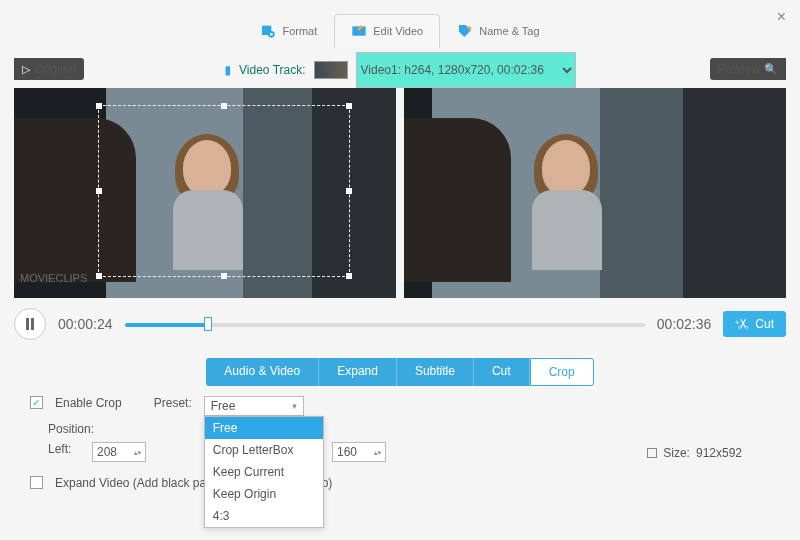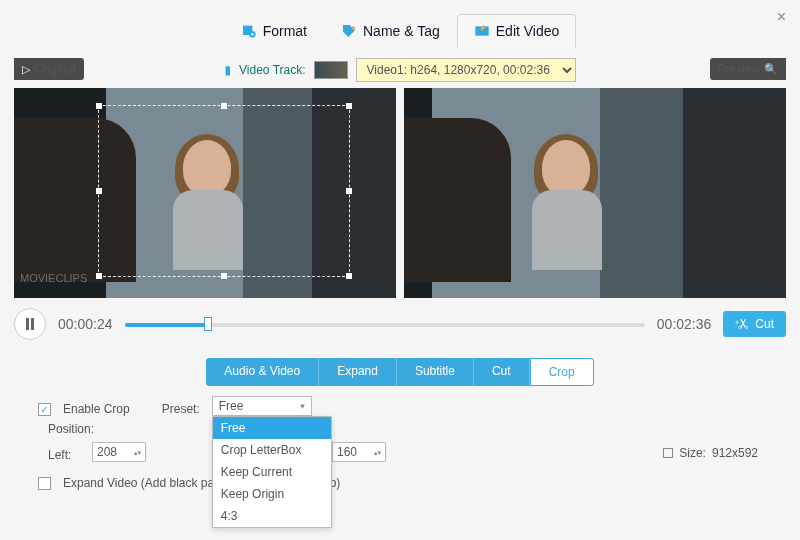--- a/index.html
+++ b/index.html
@@ -2,25 +2,25 @@
 <html><head>
 <meta charset="utf-8">
 <style>
 *{box-sizing:border-box;margin:0;padding:0;font-family:Arial,Helvetica,sans-serif;font-size:12px;color:#555}
 body{background:#f5f5f5;width:800px;height:540px;overflow:hidden;position:relative}
 .win-close{position:absolute;top:8px;right:14px;font-size:16px;color:#888;cursor:pointer}
 .topbar{display:flex;justify-content:center;gap:0;margin-top:14px}
 .toptab{display:flex;align-items:center;gap:6px;padding:8px 16px;border:1px solid transparent;border-radius:4px 4px 0 0;cursor:pointer}
 .toptab.active{background:#f7f7f7;border-color:#d4d4d4;border-bottom-color:#f7f7f7}
 .toptab .ic{width:16px;height:16px}
-.toptab span{font-size:14px;color:#0f172a}
+.toptab span{font-size:11px;color:#737373}
 .trackbar{display:flex;align-items:center;justify-content:center;gap:8px;margin-top:10px;position:relative;height:24px}
 .trackbar .lbl{color:#0f766e}
 .trackbar .thumb{width:34px;height:18px;background:linear-gradient(90deg,#3a4a55,#6a6050);border:1px solid #999}
-.trackbar select{height:24px;border:1px solid #bbb;padding:0 6px;background:#fef9c3;width:220px}
+.trackbar select{height:36px;border:1px solid #bbb;padding:0 0;background:#5eead4;width:220px}
 .badge{position:absolute;top:0;background:#4a4a4a;color:#fff;padding:4px 8px;font-size:11px;display:flex;align-items:center;gap:4px}
 .badge.left{left:14px;border-radius:0 3px 3px 0}
 .badge.right{right:14px;border-radius:3px 0 0 3px}
 .previews{display:flex;gap:8px;margin:6px 14px 0}
 .pane{flex:1;height:210px;background:#000;position:relative;overflow:hidden}
 .scene{position:absolute;inset:0;background:linear-gradient(90deg,#1a1f22 0 24%,#7a8a94 24% 60%,#4d5a60 60% 78%,#2a2f33 78% 100%)}
 .person{position:absolute;left:40%;top:22%;width:80px;height:150px}
 .head{width:48px;height:56px;background:#d8b196;border-radius:50% 50% 45% 45%;position:absolute;left:16px;top:6px}
 .hair{width:64px;height:70px;background:#7a5a36;border-radius:50% 50% 40% 40%;position:absolute;left:8px;top:0}
 .body{width:70px;height:80px;background:#aeb3b6;border-radius:20px 20px 0 0;position:absolute;top:56px;left:6px}
@@ -38,62 +38,62 @@
 .slider .track{position:absolute;left:0;right:0;top:8px;height:4px;background:#dcdcdc;border-radius:2px}
 .slider .prog{position:absolute;left:0;width:16%;top:8px;height:4px;background:#2fa7e6;border-radius:2px}
 .slider .thumb2{position:absolute;left:16%;top:2px;width:8px;height:14px;background:#fff;border:1px solid #2fa7e6;margin-left:-4px}
 .cutbtn{background:#38b0e8;color:#fff;padding:6px 12px;border-radius:3px;display:flex;align-items:center;gap:6px;cursor:pointer}
 .cutbtn span,.cutbtn svg{color:#fff}
 .subtabs{display:flex;justify-content:center;margin:18px 0 10px}
 .subtab{padding:6px 18px;background:#3aa9e0;color:#fff;border-right:1px solid #6cc2ea;cursor:pointer;font-size:12px}
 .subtab:first-child{border-radius:3px 0 0 3px}.subtab:last-child{border-radius:0 3px 3px 0;border-right:none}
 .subtab.active{background:#fff;color:#3aa9e0;border:1px solid #3aa9e0}
 .panel{margin:0 30px;position:relative}
-.row{display:flex;align-items:flex-end;gap:12px;margin:6px 8px;color:#666}
+.row{display:flex;align-items:flex-start;gap:12px;margin:6px 0;color:#666}
 .chk{width:13px;height:13px;border:1px solid #999;background:#fff;display:inline-flex;align-items:center;justify-content:center}
 .chk.on::after{content:"✓";color:#2fa7e6;font-size:10px}
 .sel{position:relative}
 .sel .selbox{width:100px;height:20px;border:1px solid #bbb;background:#fff;padding:0 6px;display:flex;align-items:center;justify-content:space-between}
 .sel .caret{font-size:9px;color:#888}
 .dropdown{position:absolute;left:0;top:20px;width:120px;background:#fff;border:1px solid #bbb;z-index:20;box-shadow:0 2px 6px rgba(0,0,0,.15)}
 .dropdown div{padding:4px 8px;color:#555;cursor:pointer}
 .dropdown div.sel-on{background:#2fa7e6;color:#fff}
 .num{width:54px;height:20px;border:1px solid #bbb;background:#fff;padding:0 4px;display:flex;align-items:center;justify-content:space-between}
 .spin{display:flex;flex-direction:column;font-size:7px;line-height:7px;color:#888}
-.sizelabel{position:absolute;right:12px;top:50px;display:flex;align-items:center;gap:6px}
+.sizelabel{position:absolute;right:28px;top:50px;display:flex;align-items:center;gap:6px}
 .sq{width:10px;height:10px;border:1px solid #888}
 svg{display:block}
 </style>
 </head>
 <body>
 
 <div class="win-close">×</div>
 
 <div class="topbar">
   <div class="toptab">
     <svg class="ic" viewBox="0 0 24 24">
         <rect x="3" y="4" width="14" height="14" fill="#2fa7e6"></rect>
         <circle cx="17" cy="17" r="5" fill="#2fa7e6"></circle>
         <circle cx="17" cy="17" r="2" fill="#fff"></circle>
       </svg>
     <span>Format</span>
   </div>
+  <div class="toptab active">
+    <svg class="ic" viewBox="0 0 24 24">
+        <rect x="2" y="5" width="20" height="14" fill="#2fa7e6"></rect>
+        <path d="M15 3l3 3-6 6-3-3z" fill="#f3a536"></path>
+      </svg>
+    <span>Edit Video</span>
+  </div>
   <div class="toptab">
     <svg class="ic" viewBox="0 0 24 24">
         <path d="M3 3h10l8 8-10 10-8-8z" fill="#2fa7e6"></path>
         <path d="M18 4l4 4-3 3-4-4z" fill="#f3a536"></path>
       </svg>
     <span>Name &amp; Tag</span>
-  </div>
-  <div class="toptab active">
-    <svg class="ic" viewBox="0 0 24 24">
-        <rect x="2" y="5" width="20" height="14" fill="#2fa7e6"></rect>
-        <path d="M15 3l3 3-6 6-3-3z" fill="#f3a536"></path>
-      </svg>
-    <span>Edit Video</span>
   </div>
 </div>
 
 <div class="trackbar">
   <div class="badge left">▷ <span>Original</span></div>
   <span style="color:#2fa7e6">▮</span>
   <span class="lbl">Video Track:</span>
   <div class="thumb"></div>
   <select><option>Video1: h264, 1280x720, 00:02:36</option></select>
   <div class="badge right"><span>Preview</span> 🔍</div>

